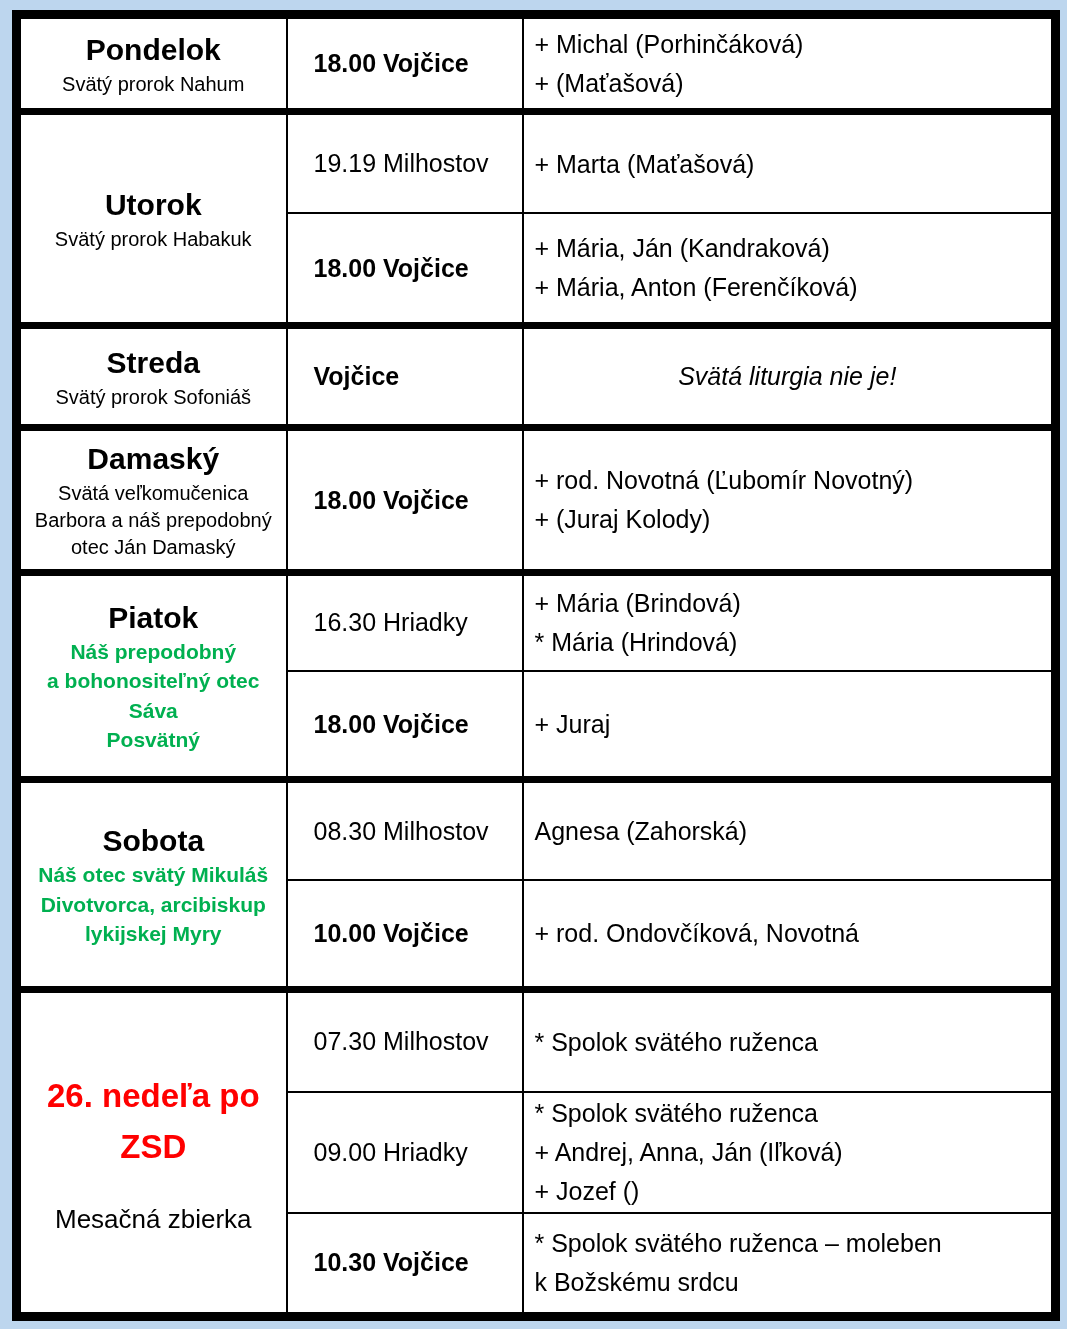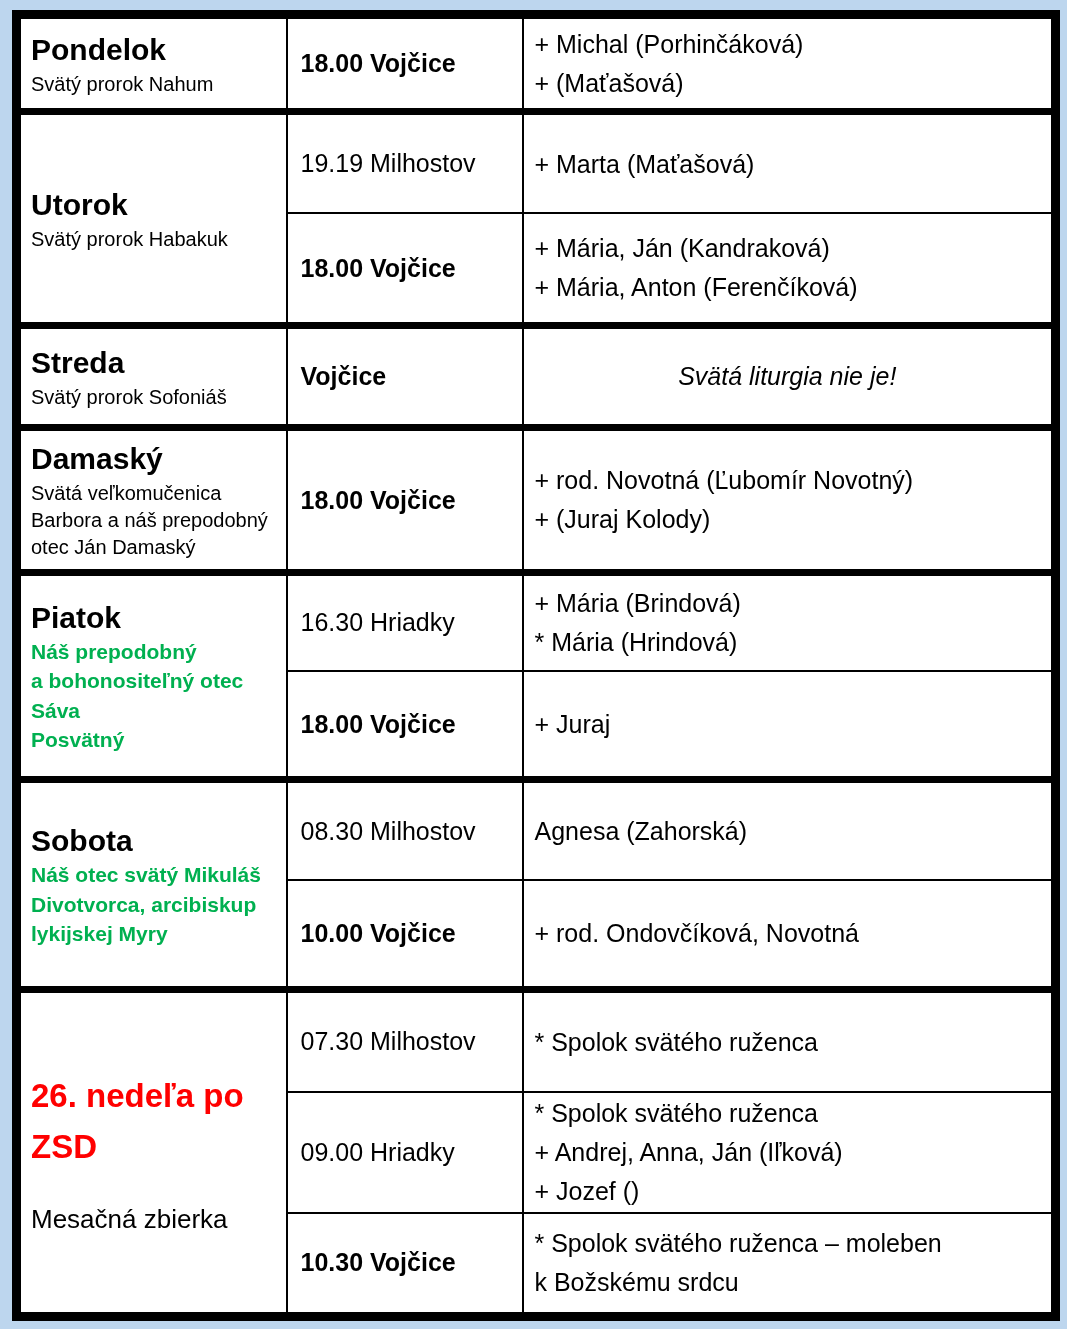--- a/index.html
+++ b/index.html
@@ -36,21 +36,21 @@
     vertical-align: middle;
     overflow: hidden;
   }
   table.schedule { border: 9px solid var(--ink); }
   tr.day-sep td { border-top: 7px solid var(--ink); }
 
   col.c1 { width: 270px; }
   col.c2 { width: 236px; }
   col.c3 { width: auto; }
 
-  .day-cell { text-align: left; padding: 6px 10px; }
+  .day-cell { text-align: center; padding: 6px 10px; }
   .day-name {
     font-size: 30px;
     font-weight: bold;
     line-height: 1.3;
     white-space: pre-line;
   }
   .day-name.red {
     color: var(--red);
     font-size: 33px;
     line-height: 1.55;
@@ -68,21 +68,21 @@
     line-height: 1.4;
     margin-top: 0;
   }
   .monthly-note {
     font-size: 26px;
     font-weight: normal;
     margin-top: 32px;
   }
   .time-cell {
     font-size: 25px;
-    padding-left: 13px;
+    padding-left: 26px;
     padding-right: 4px;
   }
   .time-cell.bold { font-weight: bold; }
   .intent-cell {
     font-size: 25px;
     line-height: 1.55;
     padding-left: 11px;
     padding-right: 6px;
     white-space: pre-line;
     margin-left: 28px;

